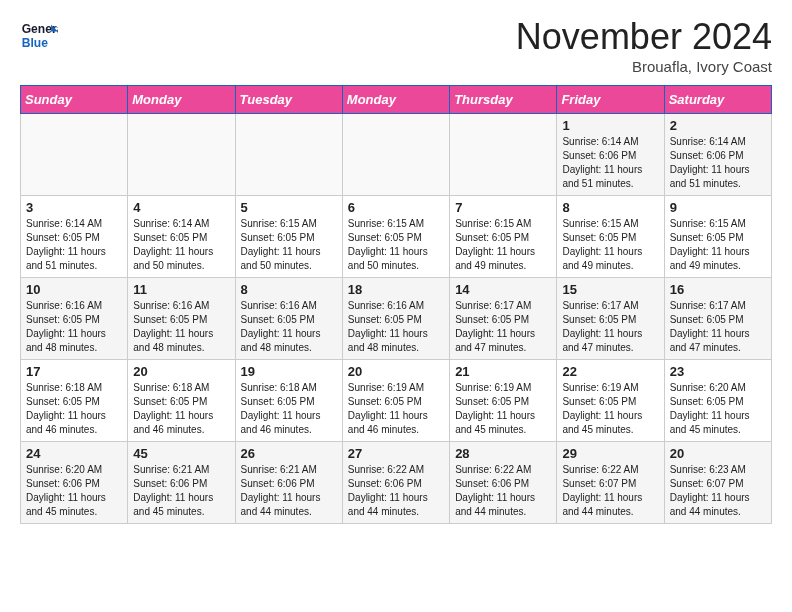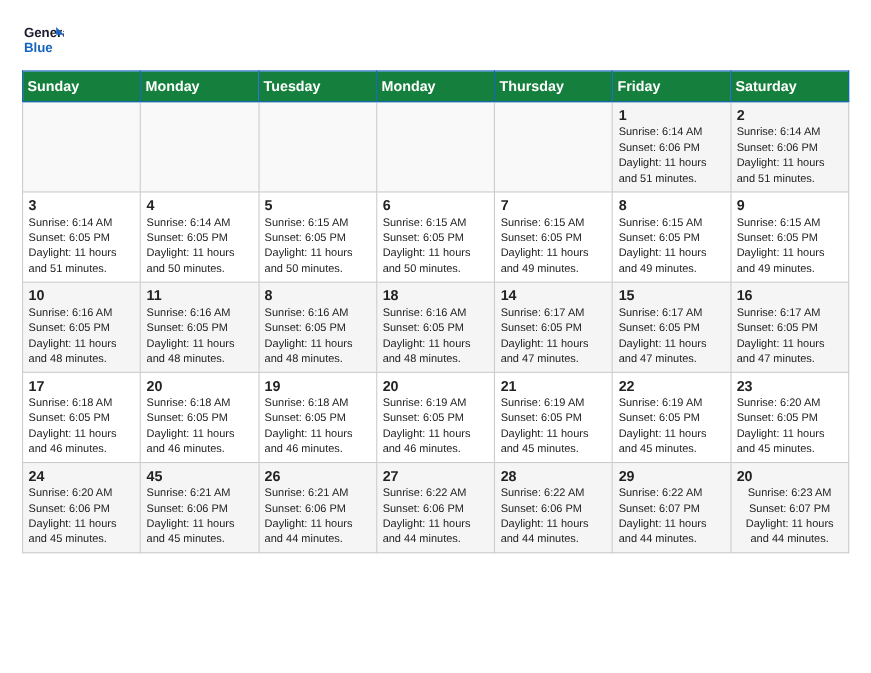--- a/index.html
+++ b/index.html
@@ -41,27 +41,28 @@
     .location {
       font-size: 15px;
       color: #444;
     }
     .calendar {
       width: 100%;
       border-collapse: collapse;
       table-layout: fixed;
     }
     .calendar thead tr th {
-      background: #15803d;
+      background: #ec4899;
       color: #fff;
       font-size: 13px;
       font-weight: bold;
       padding: 6px 4px;
       text-align: left;
       border: 1px solid #1565c0;
+      font-style: italic;
     }
     .calendar tbody tr td {
       border: 1px solid #ccc;
       vertical-align: top;
       padding: 4px 5px;
       font-size: 10.5px;
       color: #222;
       height: 80px;
       background: #fff;
     }
@@ -91,20 +92,24 @@
 
 <div class="page">
   <div class="header">
     <div class="logo">
       <svg class="logo-icon" viewBox="0 0 44 44" xmlns="http://www.w3.org/2000/svg">
         <text x="2" y="20" font-size="14" font-weight="bold" fill="#1a1a2e" font-family="Arial">General</text>
         <text x="2" y="36" font-size="14" font-weight="bold" fill="#1565c0" font-family="Arial">Blue</text>
         <polygon points="36,10 44,18 36,18" fill="#1565c0"></polygon>
       </svg>
     </div>
+    <div class="title-block">
+      <div class="month-title">November 2024</div>
+      <div class="location">Brouafla, Ivory Coast</div>
+    </div>
   </div>
 
   <table class="calendar">
     <thead>
       <tr id="weekday-header">
       <th>Sunday</th>
           <th>Monday</th>
           <th>Tuesday</th>
           <th>Monday</th>
           <th>Thursday</th>
@@ -325,21 +330,21 @@
           </td>
           <td>
             <span class="day-number">29</span>
             <div class="day-info" style="white-space: pre-line;">Sunrise: 6:22 AM
 Sunset: 6:07 PM
 Daylight: 11 hours
 and 44 minutes.</div>
           </td>
           <td>
             <span class="day-number">20</span>
-            <div class="day-info" style="white-space: pre-line; text-align: center;">Sunrise: 6:23 AM
+            <div class="day-info" style="white-space: pre-line;">Sunrise: 6:23 AM
 Sunset: 6:07 PM
 Daylight: 11 hours
 and 44 minutes.</div>
           </td>
         </tr>
       </tbody>
   </table>
 </div>
 
 </body></html>

